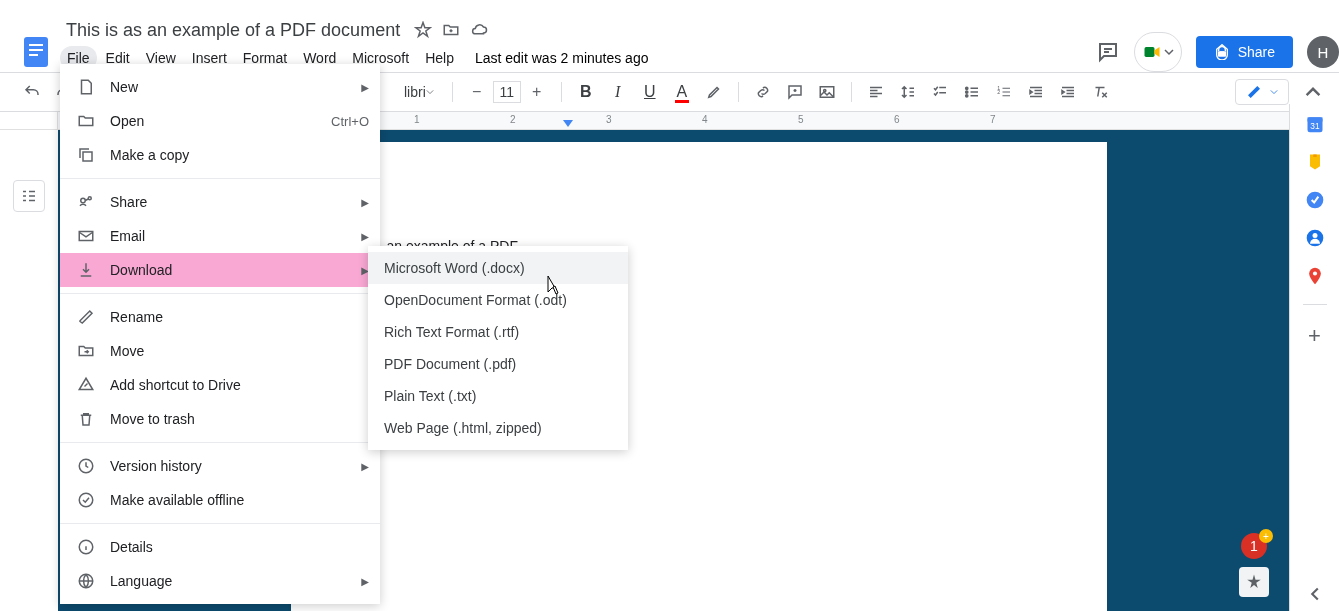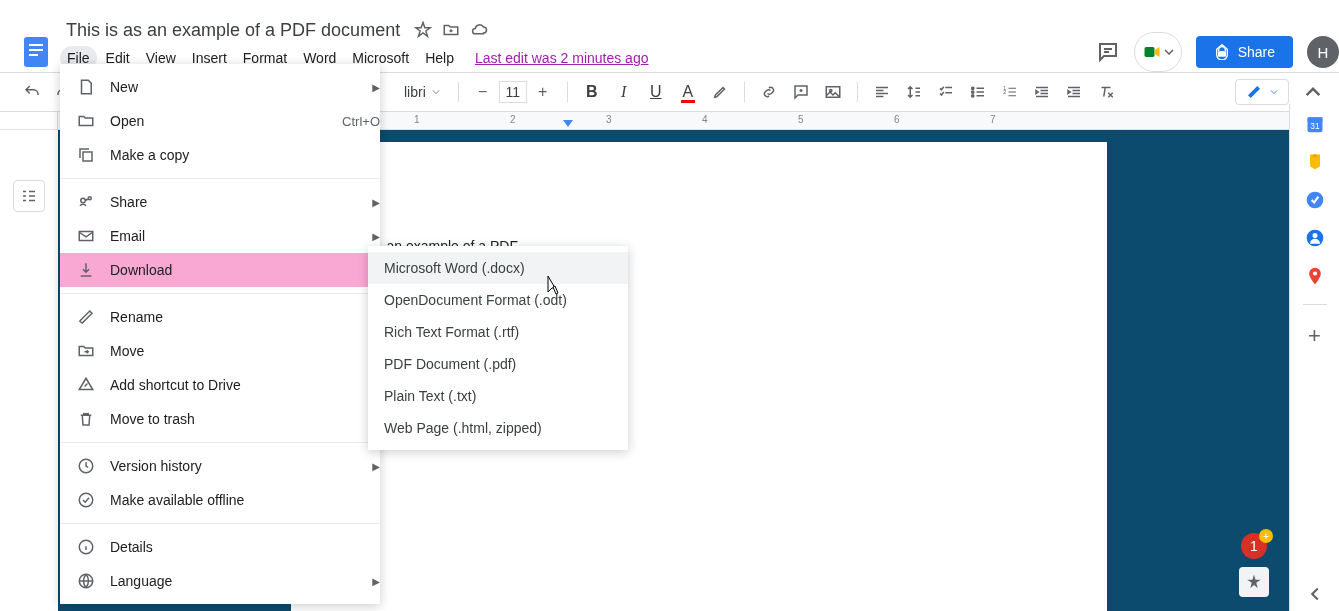--- a/index.html
+++ b/index.html
@@ -10,32 +10,32 @@
 .docs-logo { width: 40px; height: 40px; display: flex; align-items: center; justify-content: center; }
 .docs-logo svg { width: 36px; height: 36px; }
 .title-area { flex: 1; margin-left: 4px; }
 .title-row { display: flex; align-items: center; height: 28px; gap: 8px; }
 .doc-title { font-size: 18px; color: #3c4043; padding: 2px 6px; }
 .title-icons { display: flex; gap: 10px; color: #5f6368; }
 .title-icons span { cursor: pointer; }
 .menubar { display: flex; align-items: center; height: 28px; gap: 2px; font-size: 14px; color: #202124; }
 .menu-item { padding: 4px 7px; border-radius: 12px; cursor: pointer; }
 .menu-item.active { background: #e8eaed; }
-.last-edit { margin-left: 12px; font-size: 14px; color: #a21caf; text-decoration: underline; cursor: pointer; }
+.last-edit { margin-left: 12px; font-size: 14px; color: #000000; cursor: pointer; }
 .header-right { display: flex; align-items: center; gap: 14px; }
 .comments-icon { color: #5f6368; width: 24px; height: 24px; display:flex; align-items:center; justify-content:center;}
 .meet-btn { width: 48px; height: 40px; border: 1px solid #dadce0; border-radius: 20px; display: flex; align-items: center; justify-content: center; gap: 2px; cursor:pointer;}
 .share-btn { background: #1a73e8; color: #fff; border-radius: 4px; padding: 8px 18px; display: flex; align-items: center; gap: 8px; font-size: 14px; font-weight: 500; cursor:pointer;}
 .avatar { width: 32px; height: 32px; border-radius: 50%; background: #5f6368; color: #fff; display: flex; align-items: center; justify-content: center; font-size: 15px; font-weight:500;}
 
 
 .toolbar { height: 40px; border-top: 1px solid #dadce0; border-bottom: 1px solid #dadce0; display: flex; align-items: center; padding: 0 18px; gap: 4px; color: #5f6368; background:#fff;}
 .tool-btn { width: 28px; height: 28px; display: flex; align-items: center; justify-content: center; border-radius: 4px; cursor:pointer;}
 .tool-sep { width: 1px; height: 20px; background: #dadce0; margin: 0 6px; }
-.font-name { font-size: 14px; color: #3c4043; padding: 0 8px; display:flex; align-items:center; gap:6px;}
+.font-name { font-size: 14px; color: #3c4043; padding: 0 8px; display:flex; align-items:center; }
 .font-size-box { display: flex; align-items: center; gap: 2px; }
 .font-size-input { width: 28px; height: 22px; border: 1px solid #dadce0; text-align: center; font-size: 14px; color:#3c4043;}
 .text-color-bar { width:14px; height:3px; background:#ff0000; position:absolute; bottom:3px; left:7px;}
 .editing-pill { margin-left:auto; display:flex; align-items:center; gap:8px; border:1px solid #dadce0; border-radius:4px; padding:4px 10px; color:#1a73e8;}
 .collapse-btn { margin-left:12px; color:#5f6368; cursor:pointer;}
 
 
 .ruler { height: 18px; background: #f8f9fa; border-bottom: 1px solid #e0e0e0; position:relative; margin-left:0; display:flex;}
 .ruler-left { width: 58px; background:#fff; border-right:1px solid #e0e0e0;}
 .ruler-main { position:relative; flex:1;}
@@ -46,21 +46,21 @@
 .left-gutter { width: 58px; display:flex; flex-direction:column; align-items:center; padding-top:50px;}
 .outline-btn { color:#5f6368; padding:6px; border:1px solid #dadce0; border-radius:4px;}
 .canvas-scroll { flex:1; background:#0c4a6e; overflow:auto; position:relative;}
 .page { width:816px; min-height:1056px; background:#fff; margin:12px auto 0; box-shadow:0 1px 3px rgba(60,64,67,0.15); padding:96px;}
 .page-text { font-size:14px; color:#202124;}
 .scrollbar-track { position:absolute; right:4px; top:18px; width:10px; height:310px; background:#f1f1f1; border-radius:5px;}
 .scrollbar-thumb { width:100%; height:160px; background:#c1c1c1; border-radius:5px;}
 
 
 .file-menu { position: absolute; top: 64px; left: 60px; width: 320px; background: #fff; box-shadow: 0 2px 10px rgba(0,0,0,0.2); z-index: 100; font-size: 14px; color: #202124; padding:6px 0; max-height:540px; overflow-y:auto;}
-.fm-item { display: flex; align-items: center; padding: 7px 0 7px 16px; cursor: pointer; gap: 14px; }
+.fm-item { display: flex; align-items: center; padding: 7px 11px 7px 16px; cursor: pointer; gap: 14px; }
 .fm-item.highlighted, .fm-item:hover { background: #f9a8d4; }
 .fm-item .fm-icon { width: 20px; height: 20px; color: #5f6368; display:flex; align-items:center; justify-content:center; flex-shrink:0;}
 .fm-item .fm-label { flex: 1; }
 .fm-item .fm-shortcut { color: #5f6368; font-size:13px;}
 .fm-item .fm-arrow { color: #5f6368; font-size:10px;}
 .fm-sep { height: 1px; background: #e8eaed; margin: 6px 0; }
 
 
 .submenu { position: absolute; top: 246px; left: 368px; width: 260px; background: #fff; box-shadow: 0 2px 10px rgba(0,0,0,0.2); z-index: 101; font-size: 14px; color: #3c4043; padding:6px 0;}
 .sm-item { padding: 8px 16px; cursor: pointer; }

